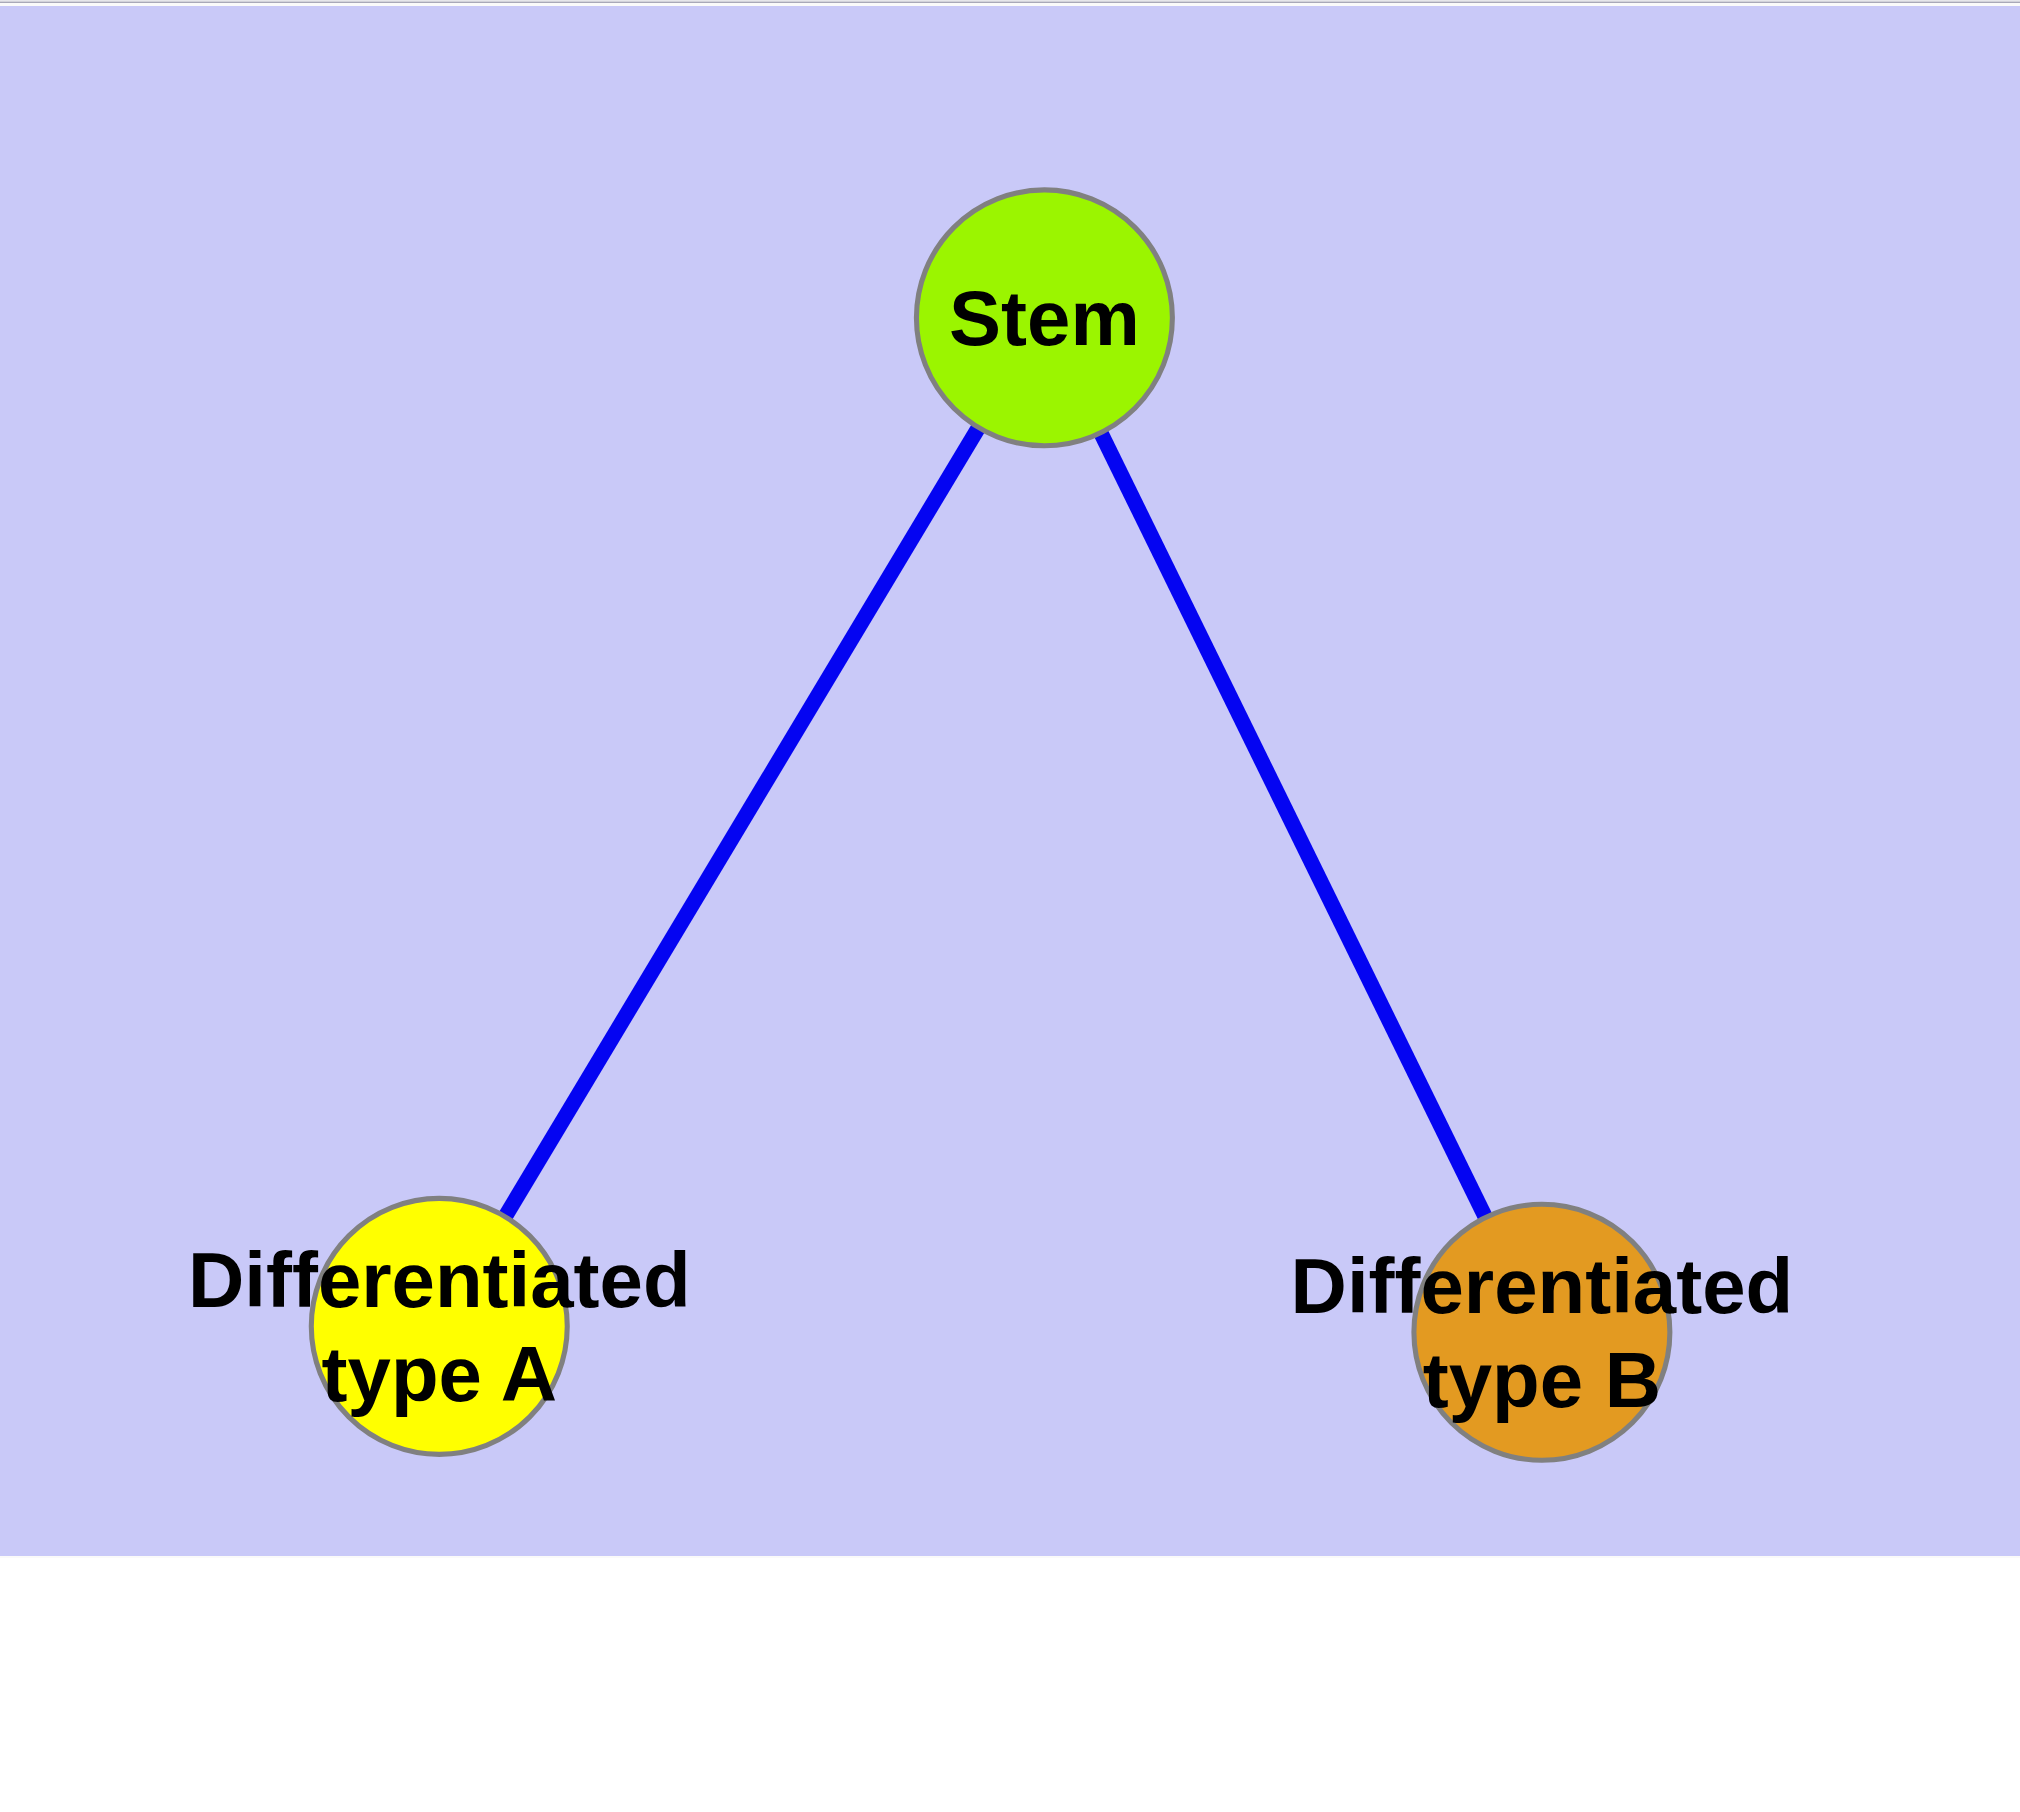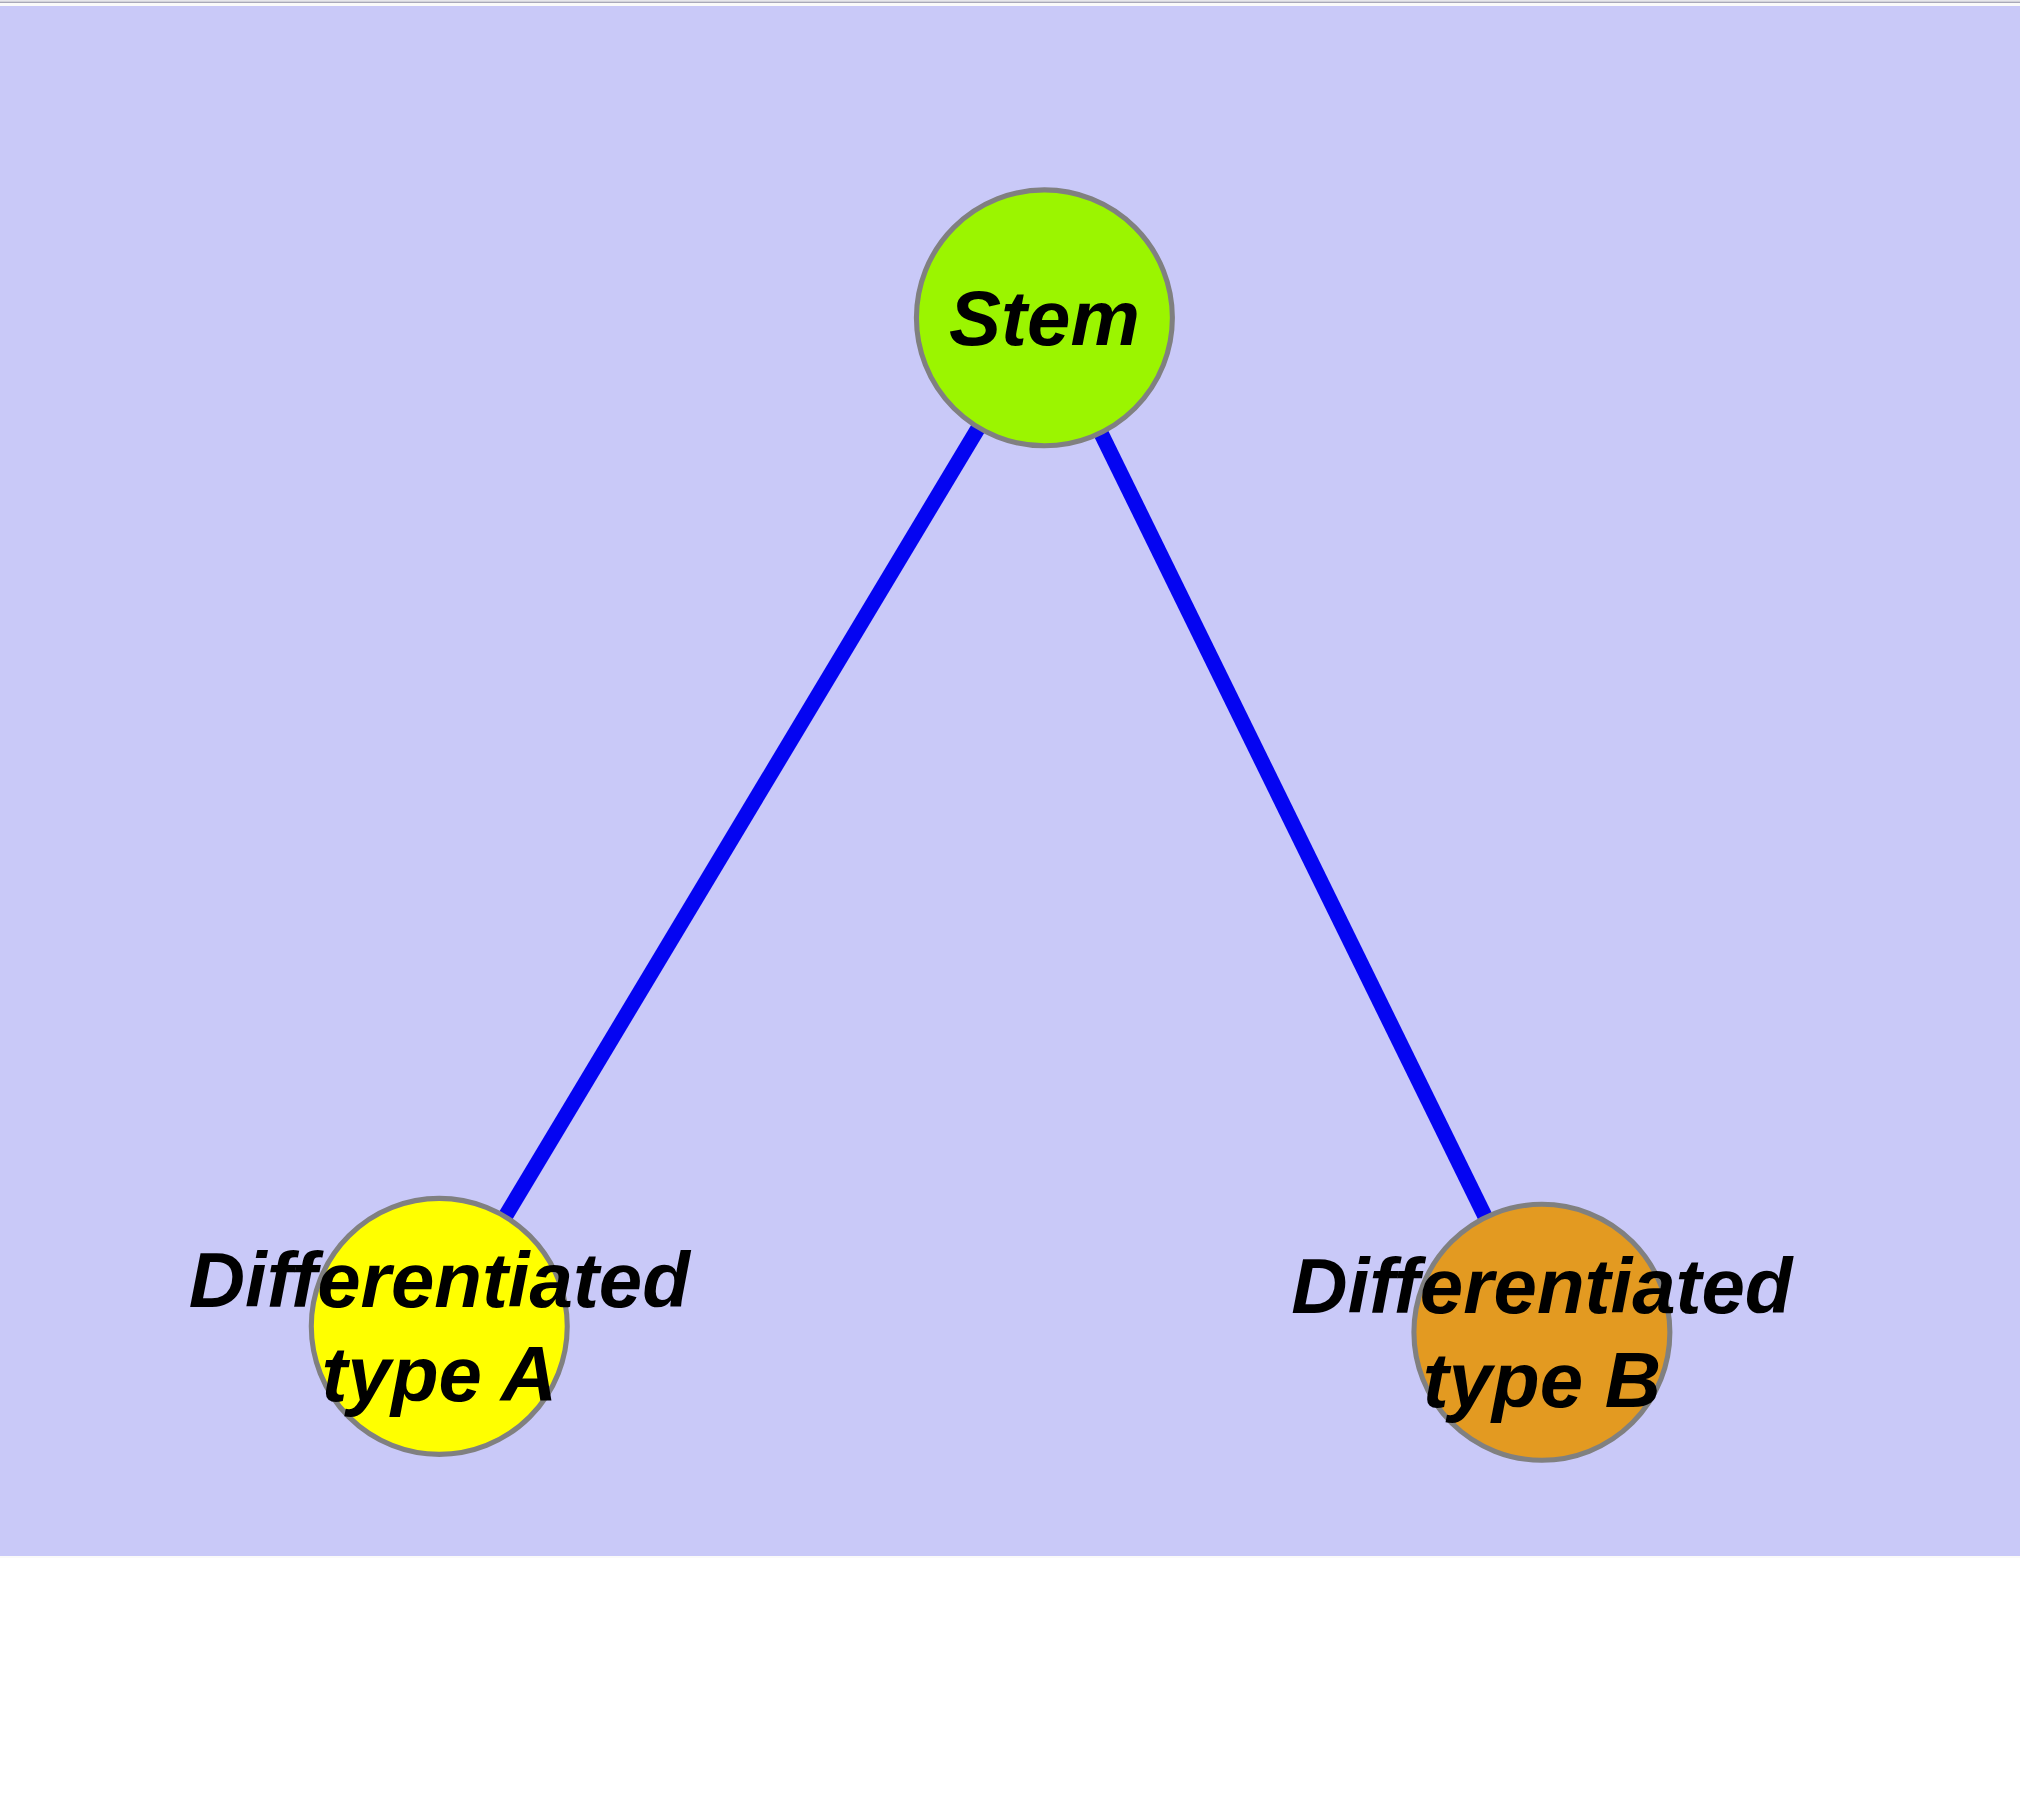--- a/index.html
+++ b/index.html
@@ -6,21 +6,20 @@
     margin: 0;
     padding: 0;
     font-family: "Liberation Sans", "DejaVu Sans", sans-serif;
   }
   .page {
     position: relative;
     width: 2021px;
     height: 1558px;
     background: #C9C9F8;
     overflow: hidden;
-    font-style: italic;
   }
   .window-edge-top {
     position: absolute;
     top: 0; left: 0; right: 0;
     height: 5.1px;
     background: #fafafa;
     border-bottom: 0.8px solid #fafafa;
     box-shadow: inset 0 -3.4px 0 #fafafa, inset 0 -4.2px 0 #aab;
     z-index: 5;
   }

